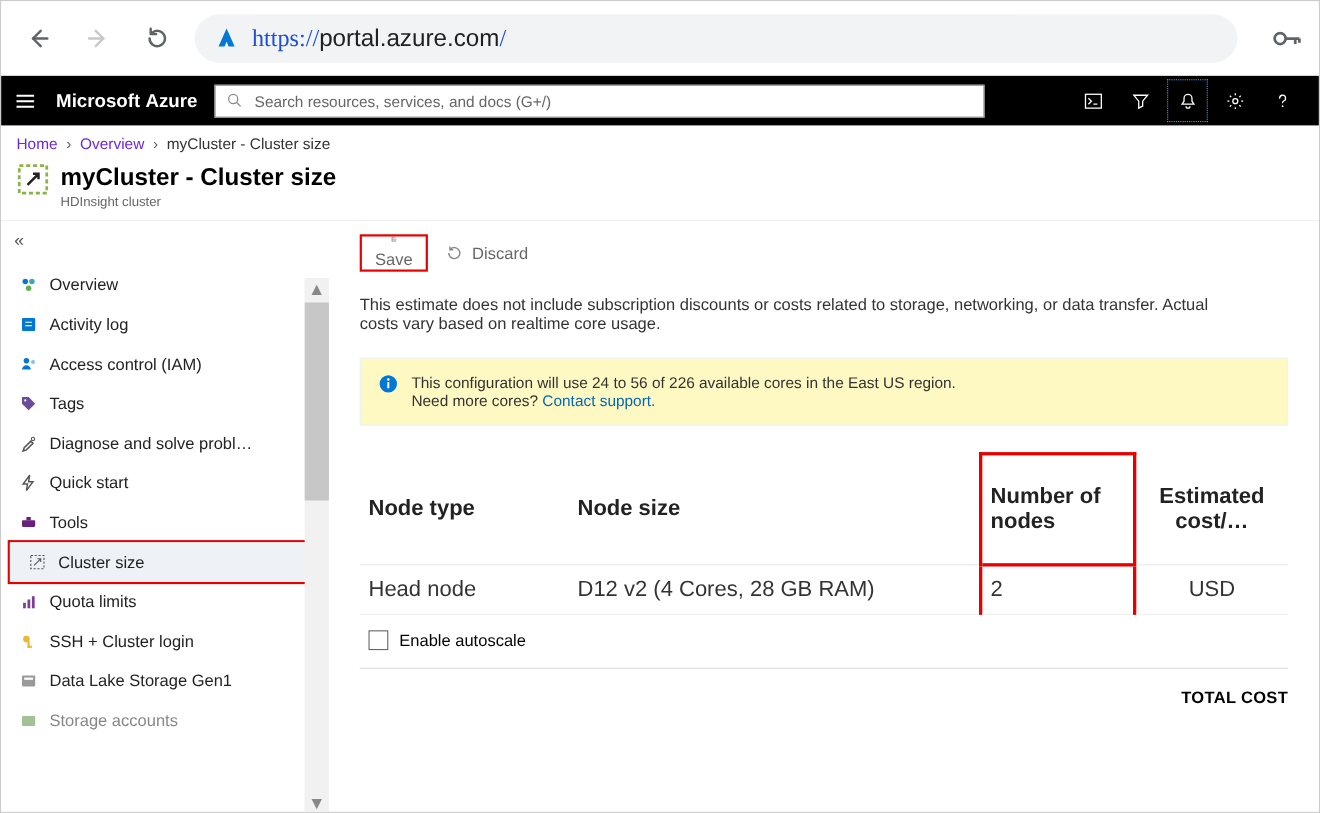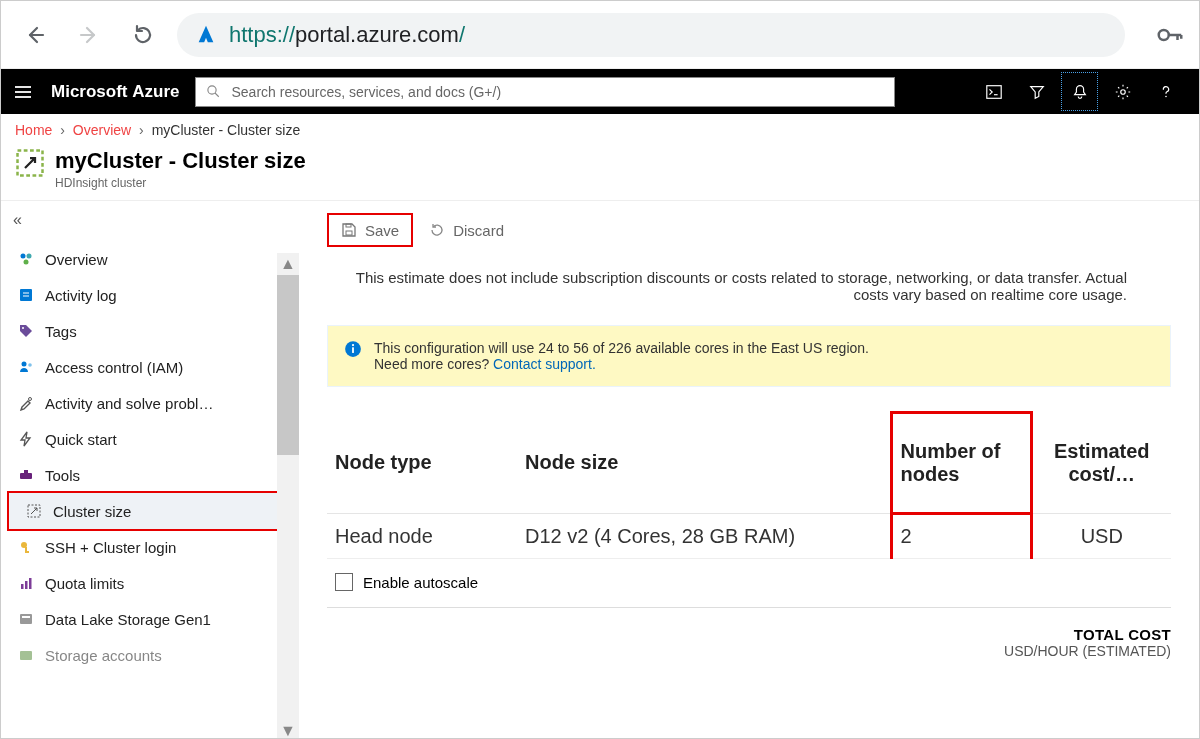--- a/index.html
+++ b/index.html
@@ -6,36 +6,36 @@
   body { width: 1200px; height: 739px; overflow: hidden; background: #fff; border: 1px solid #ccc; }
 
   
   .browser-bar { height: 68px; display: flex; align-items: center; padding: 0 14px; gap: 14px; border-bottom: 1px solid #eee; }
   .nav-btn { width: 40px; height: 40px; display:flex; align-items:center; justify-content:center; color:#5f6368; }
   .nav-btn.disabled { opacity: .35; }
   .url-bar { flex:1; height:44px; background:#f1f3f4; border-radius:22px; display:flex; align-items:center; padding:0 18px; gap:12px; font-size:22px; color:#202124; }
   .azure-logo { width:22px; height:22px; }
   .url-text { white-space:nowrap; }
   .url-host { color:#202124; }
-  .url-path { color:#0f766e; }
+  .url-path { color:#1d4ed8;font-family:Liberation Serif, serif; }
   .key-icon { color:#5f6368; margin-left:16px; }
 
   
   .azure-top { height:45px; background:#000; color:#fff; display:flex; align-items:center; padding:0 12px; gap:16px; }
   .hamburger { width:22px; }
   .brand { font-size:17px; font-weight:600; white-space:nowrap; }
   .brand b { font-weight:700; }
   .search-global { flex:1; height:30px; background:#fff; border:1px solid #888; display:flex; align-items:center; padding:0 10px; gap:10px; color:#666; font-size:14px; max-width:700px; }
   .topbar-icons { margin-left:auto; display:flex; align-items:center; gap:0; }
   .topbar-btn { width:43px; height:45px; display:flex; align-items:center; justify-content:center; color:#fff; }
   .topbar-btn.outlined { outline:1px dotted #4aa0e6; outline-offset:-4px; }
 
   
   .crumbs { padding: 8px 14px 4px; font-size: 14px; color:#333; }
-  .crumbs a { color:#ef4444; text-decoration:none; }
+  .crumbs a { color:#6d28d9; text-decoration:none; }
   .crumbs .sep { color:#666; margin:0 4px; }
 
   
   .title-row { display:flex; align-items:flex-start; padding: 6px 14px 10px; gap:10px; }
   .title-icon { width:30px; height:30px; }
   .title-text h1 { font-size:22px; font-weight:600; }
   .title-text .sub { font-size:12px; color:#666; margin-top:2px; }
 
   
   .content { display:flex; height: calc(100% - 68px - 45px - 30px - 52px); border-top:1px solid #eee; }
@@ -54,22 +54,22 @@
   .menu-item { display:flex; align-items:center; gap:10px; height:36px; padding:0 18px 0 16px; font-size:15px; color:#222; cursor:pointer; }
   .menu-item .mi-icon { width:18px; height:18px; display:flex; align-items:center; justify-content:center; }
   .menu-item.active { background:#eef2f6; }
   .section-label { padding:14px 16px 6px; font-size:15px; font-weight:600; color:#222; }
   .redbox-menu { border:2px solid #e60000; margin: -2px 8px -2px 6px; }
 
   
   .main { flex:1; padding: 8px 28px 0; overflow:hidden; }
   .toolbar { display:flex; align-items:center; gap:4px; padding:4px 0 10px; }
   .tbtn { display:flex; align-items:center; gap:8px; height:34px; padding:0 12px; color:#666; font-size:15px; }
-  .tbtn.save { border:2px solid #e60000; }
-  .est-text { font-size:15px; color:#333; margin-top:12px; max-width:800px;text-align:right; }
+  .tbtn.save { border:2px solid #e60000;flex-direction:column; }
+  .est-text { font-size:15px; color:#333; margin-top:12px; max-width:800px; }
   .info-box { background:#fef9c3; padding:14px 16px; font-size:14px; color:#333; display:flex; gap:12px; margin-top:22px; border:1px solid #eaf3fb; }
   .info-box .i { width:18px; height:18px; flex-shrink:0; }
   .info-box a { color:#0067b8; text-decoration:none; }
 
   table.nodes { width:100%; border-collapse:collapse; margin-top:24px; font-size:20px; }
   table.nodes th { text-align:left; font-weight:600; padding:10px 8px; border-bottom:1px solid #e5e5e5; color:#222; }
   table.nodes td { padding:10px 8px; border-bottom:1px solid #eee; color:#333; }
   .col-num { border:3px solid #e60000; }
   .th-num-inner { padding:26px 8px; display:block; }
   .num-input { width:120px; height:30px; border:1px solid #8c8c8c; padding:0 8px; display:flex; align-items:center; justify-content:space-between; }
@@ -218,44 +218,44 @@
               <rect x="2" y="2" width="12" height="12" fill="#0078d4" rx="1"></rect>
               <line x1="5" y1="6" x2="11" y2="6" stroke="#fff"></line>
               <line x1="5" y1="9" x2="11" y2="9" stroke="#fff"></line>
             </svg>
           </span>
         <span>Activity log</span>
       </div>
       <div class="menu-item">
         <span class="mi-icon">
             <svg width="16" height="16" viewBox="0 0 16 16">
-              <path d="M2 2h6l6 6-6 6-6-6V2z" fill="#6b4c9a"></path>
-              <circle cx="5" cy="5" r="1" fill="#fff"></circle>
-            </svg>
-          </span>
-        <span>Tags</span>
-      </div>
-      <div class="menu-item">
-        <span class="mi-icon">
-            <svg width="16" height="16" viewBox="0 0 16 16">
               <circle cx="6" cy="5" r="2.5" fill="#0078d4"></circle>
               <path d="M2 13c0-2.5 2-4 4-4s4 1.5 4 4" fill="#0078d4"></path>
               <circle cx="12" cy="6" r="1.8" fill="#7fc1eb"></circle>
             </svg>
           </span>
         <span>Access control (IAM)</span>
       </div>
       <div class="menu-item">
         <span class="mi-icon">
             <svg width="16" height="16" viewBox="0 0 16 16">
+              <path d="M2 2h6l6 6-6 6-6-6V2z" fill="#6b4c9a"></path>
+              <circle cx="5" cy="5" r="1" fill="#fff"></circle>
+            </svg>
+          </span>
+        <span>Tags</span>
+      </div>
+      <div class="menu-item">
+        <span class="mi-icon">
+            <svg width="16" height="16" viewBox="0 0 16 16">
               <path d="M4 12l6-6 2 2-6 6-3 1 1-3z" stroke="#555" fill="none" stroke-width="1.4"></path>
               <circle cx="12" cy="4" r="1.5" stroke="#555" fill="none"></circle>
             </svg>
           </span>
-        <span>Activity and solve probl…</span>
+        <span>Diagnose and solve probl…</span>
       </div>
       <div class="menu-item">
         <span class="mi-icon">
             <svg width="16" height="16" viewBox="0 0 16 16">
               <path d="M9 1L3 9h4l-1 6 6-8H8l1-6z" fill="none" stroke="#555" stroke-width="1.3"></path>
             </svg>
           </span>
         <span>Quick start</span>
       </div>
       <div class="menu-item">
@@ -276,36 +276,36 @@
                 <rect x="2" y="2" width="12" height="12" stroke="#555" stroke-dasharray="2 1.5" fill="none"></rect>
                 <path d="M5 11l6-6M8 5h3v3" stroke="#555" fill="none"></path>
               </svg>
             </span>
         <span>Cluster size</span>
       </div>
       </div>
       <div class="menu-item">
         <span class="mi-icon">
             <svg width="16" height="16" viewBox="0 0 16 16">
+              <rect x="3" y="9" width="2.5" height="5" fill="#7d3c98"></rect>
+              <rect x="7" y="6" width="2.5" height="8" fill="#7d3c98"></rect>
+              <rect x="11" y="3" width="2.5" height="11" fill="#7d3c98"></rect>
+            </svg>
+          </span>
+        <span>Quota limits</span>
+      </div>
+      <div class="menu-item">
+        <span class="mi-icon">
+            <svg width="16" height="16" viewBox="0 0 16 16">
               <circle cx="6" cy="6" r="3" fill="#eab73b"></circle>
               <rect x="7" y="8" width="2" height="6" fill="#eab73b"></rect>
               <rect x="7" y="12" width="4" height="2" fill="#eab73b"></rect>
             </svg>
           </span>
         <span>SSH + Cluster login</span>
-      </div>
-      <div class="menu-item">
-        <span class="mi-icon">
-            <svg width="16" height="16" viewBox="0 0 16 16">
-              <rect x="3" y="9" width="2.5" height="5" fill="#7d3c98"></rect>
-              <rect x="7" y="6" width="2.5" height="8" fill="#7d3c98"></rect>
-              <rect x="11" y="3" width="2.5" height="11" fill="#7d3c98"></rect>
-            </svg>
-          </span>
-        <span>Quota limits</span>
       </div>
       <div class="menu-item">
         <span class="mi-icon">
             <svg width="16" height="16" viewBox="0 0 16 16">
               <rect x="2" y="3" width="12" height="10" fill="#999" rx="1"></rect>
               <rect x="4" y="5" width="8" height="2" fill="#fff"></rect>
             </svg>
           </span>
         <span>Data Lake Storage Gen1</span>
       </div>
@@ -386,16 +386,15 @@
       </tbody>
     </table>
 
     <div class="autoscale-row">
       <div class="checkbox"></div>
       <span>Enable autoscale</span>
     </div>
 
     <div class="totals">
       <div class="tc">TOTAL COST</div>
-      <div class="tsub">USD/HOUR (ESTIMATED)</div>
     </div>
   </div>
 </div>
 
 </body></html>

